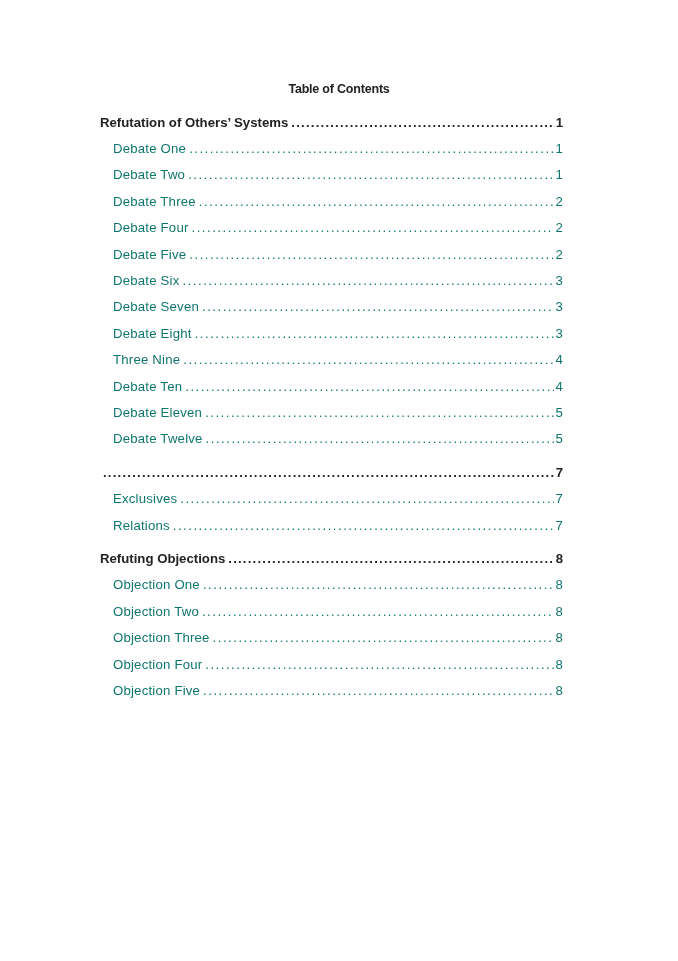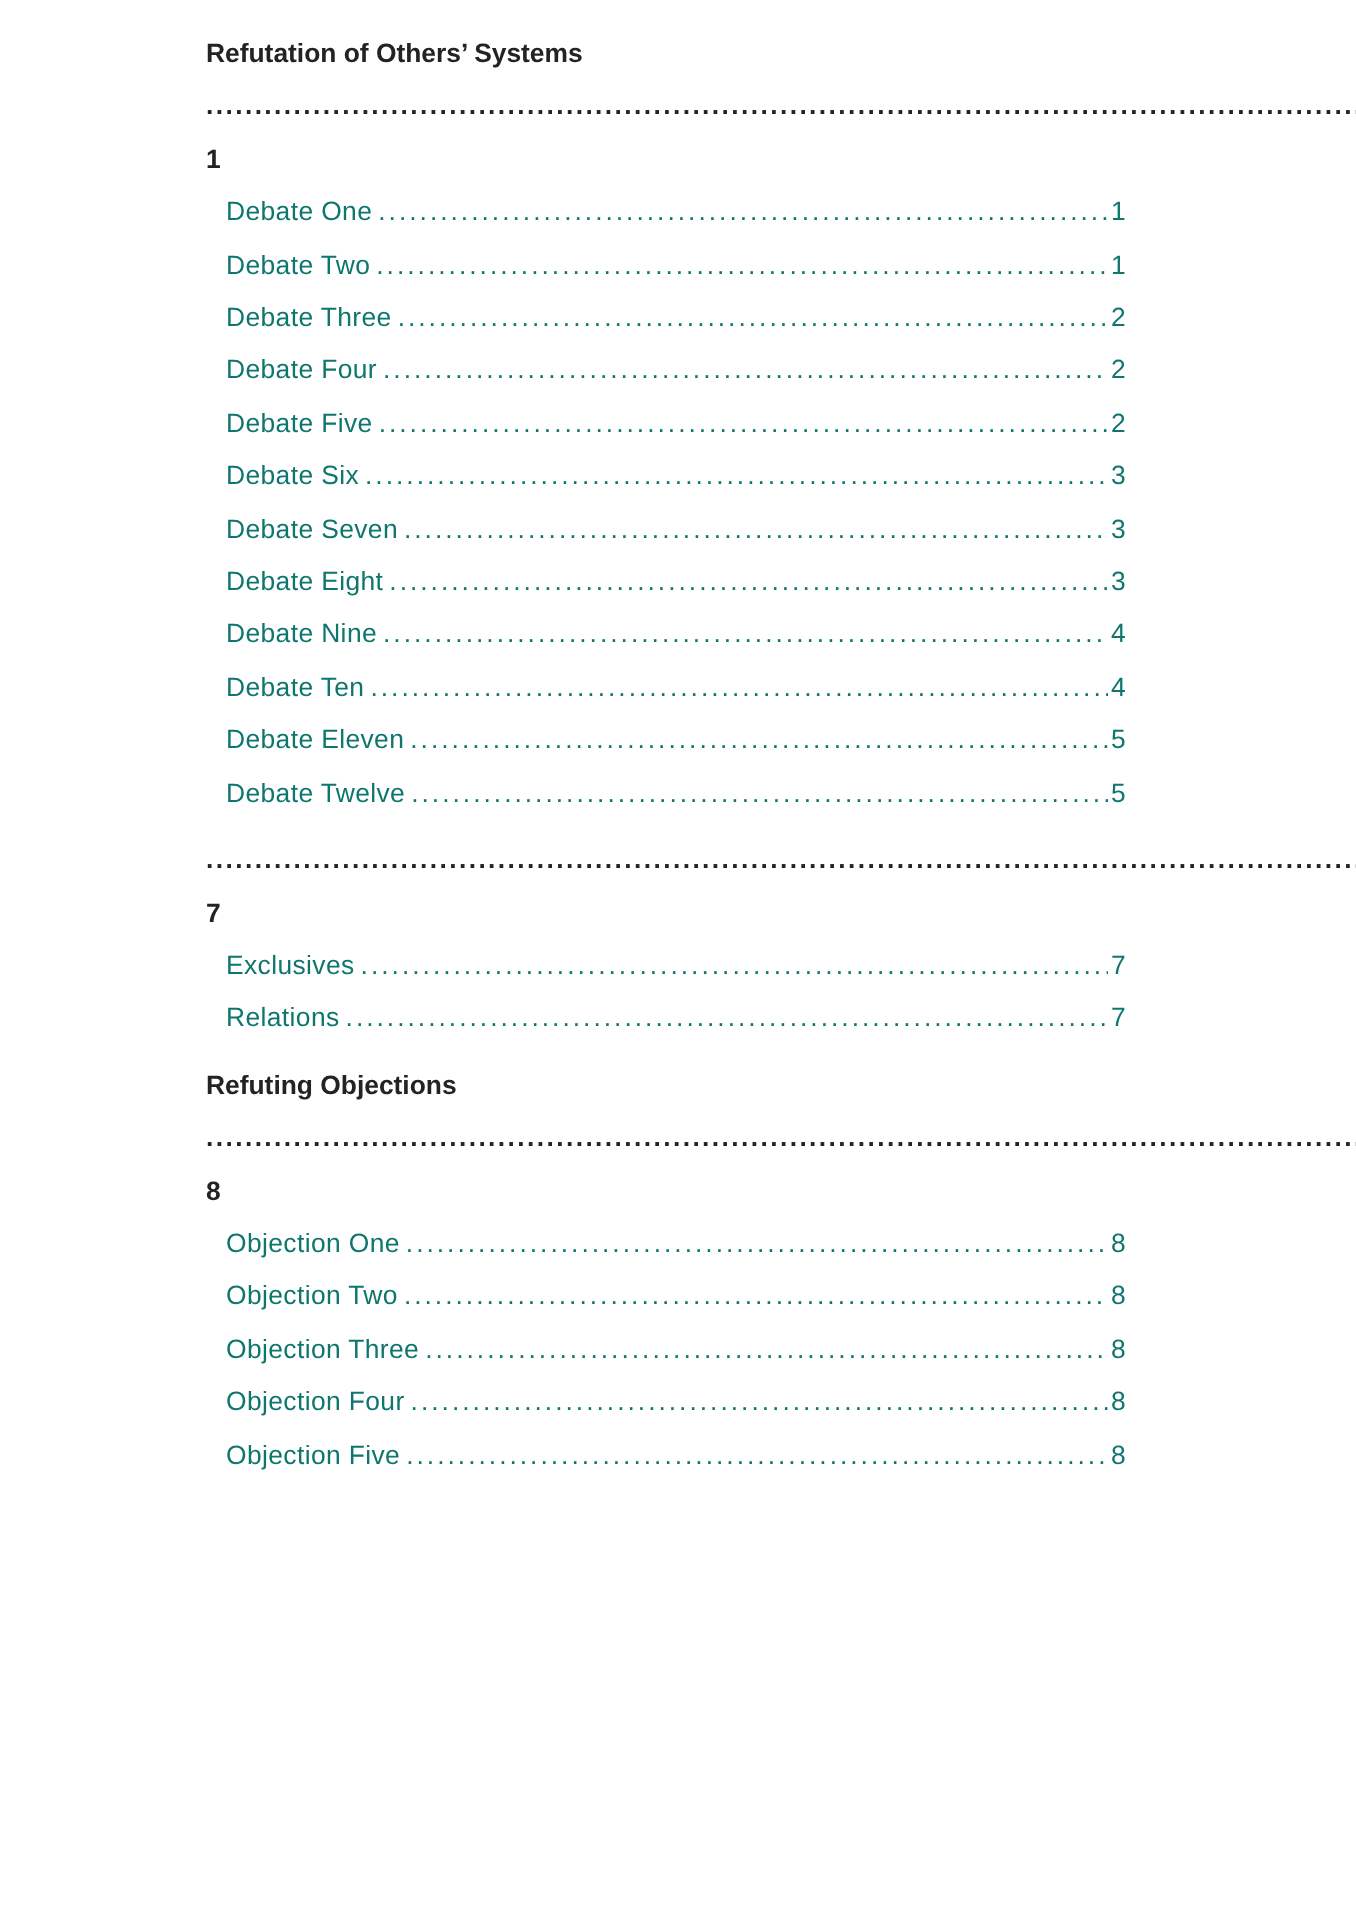--- a/index.html
+++ b/index.html
@@ -34,21 +34,20 @@
     align-items: baseline;
     line-height: 26.4px;
     font-size: 13.2px;
     white-space: nowrap;
   }
   .toc-row.level-0 {
     font-weight: 700;
     margin-top: 7px;
     letter-spacing: 0px;
     color: #232323;
-    flex-direction: column;
   }
   .toc-row.level-1 {
     padding-left: 13px;
     letter-spacing: 0.2px;
     color: #0f766e;
   }
   .toc-label {
     flex: 0 0 auto;
   }
   .toc-dots {
@@ -67,20 +66,21 @@
     letter-spacing: 1.2px;
   }
   .toc-page {
     flex: 0 0 auto;
   }
 </style>
 </head>
 <body>
 
 <div class="page">
+  <h1 class="doc-title">Table of Contents</h1>
   <div class="toc">
   <div class="toc-row level-0">
     <span class="toc-label">Refutation of Others’ Systems</span>
     <span class="toc-dots"></span>
     <span class="toc-page">1</span>
   </div>
 
   <div class="toc-row level-1">
     <span class="toc-label">Debate One</span>
     <span class="toc-dots"></span>
@@ -123,21 +123,21 @@
     <span class="toc-page">3</span>
   </div>
 
   <div class="toc-row level-1">
     <span class="toc-label">Debate Eight</span>
     <span class="toc-dots"></span>
     <span class="toc-page">3</span>
   </div>
 
   <div class="toc-row level-1">
-    <span class="toc-label">Debate Nine</span>
+    <span class="toc-label">Three Nine</span>
     <span class="toc-dots"></span>
     <span class="toc-page">4</span>
   </div>
 
   <div class="toc-row level-1">
     <span class="toc-label">Debate Ten</span>
     <span class="toc-dots"></span>
     <span class="toc-page">4</span>
   </div>
 

